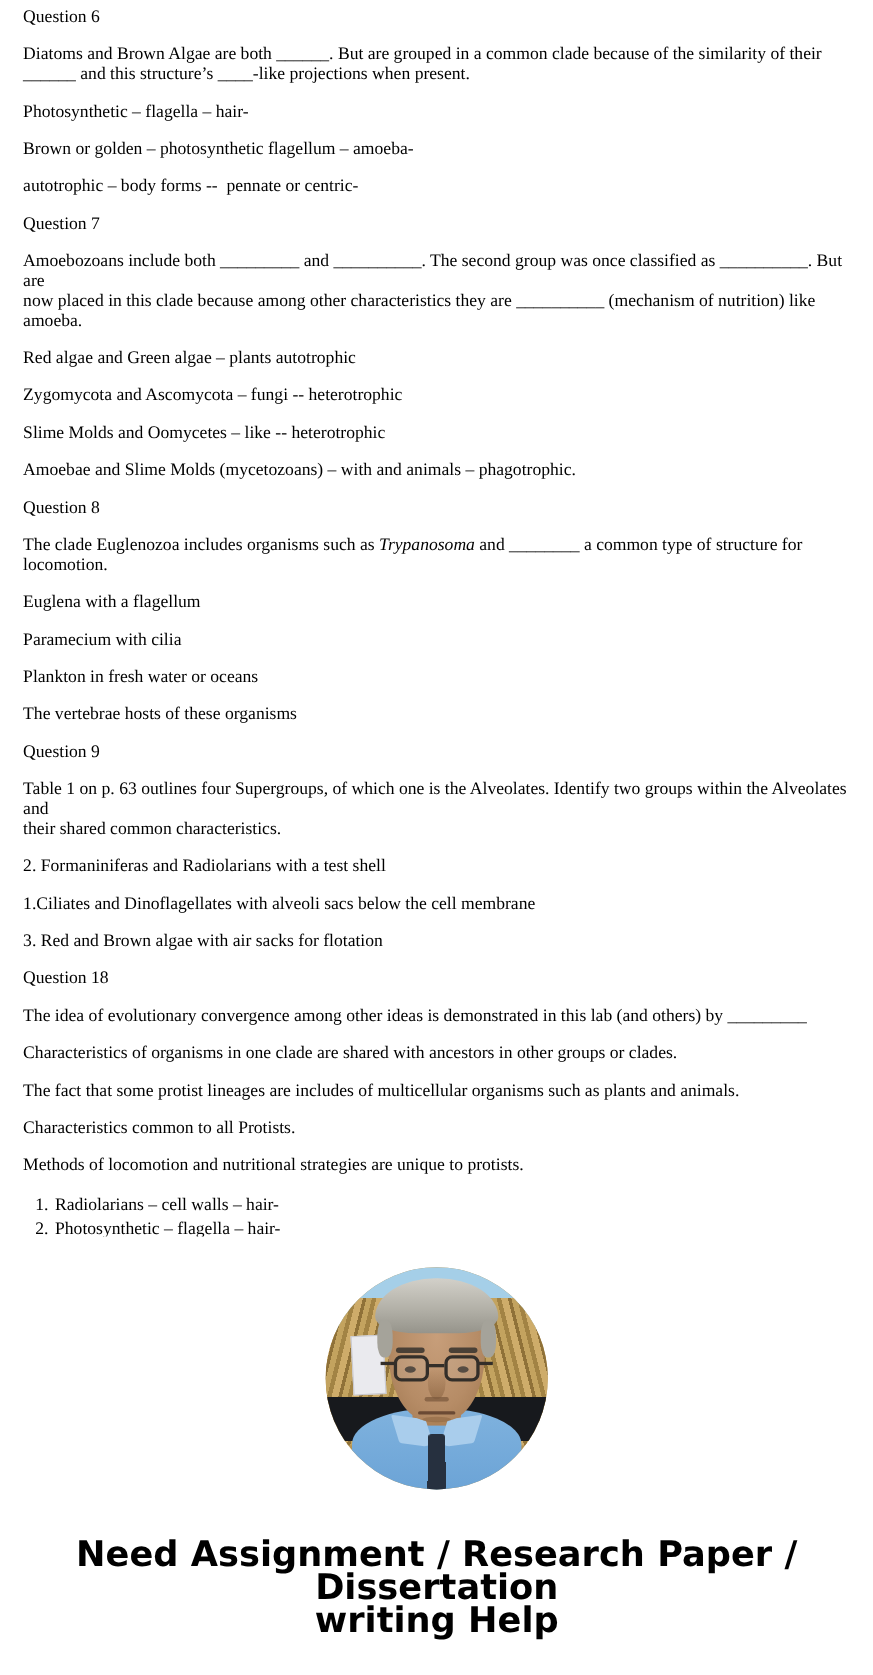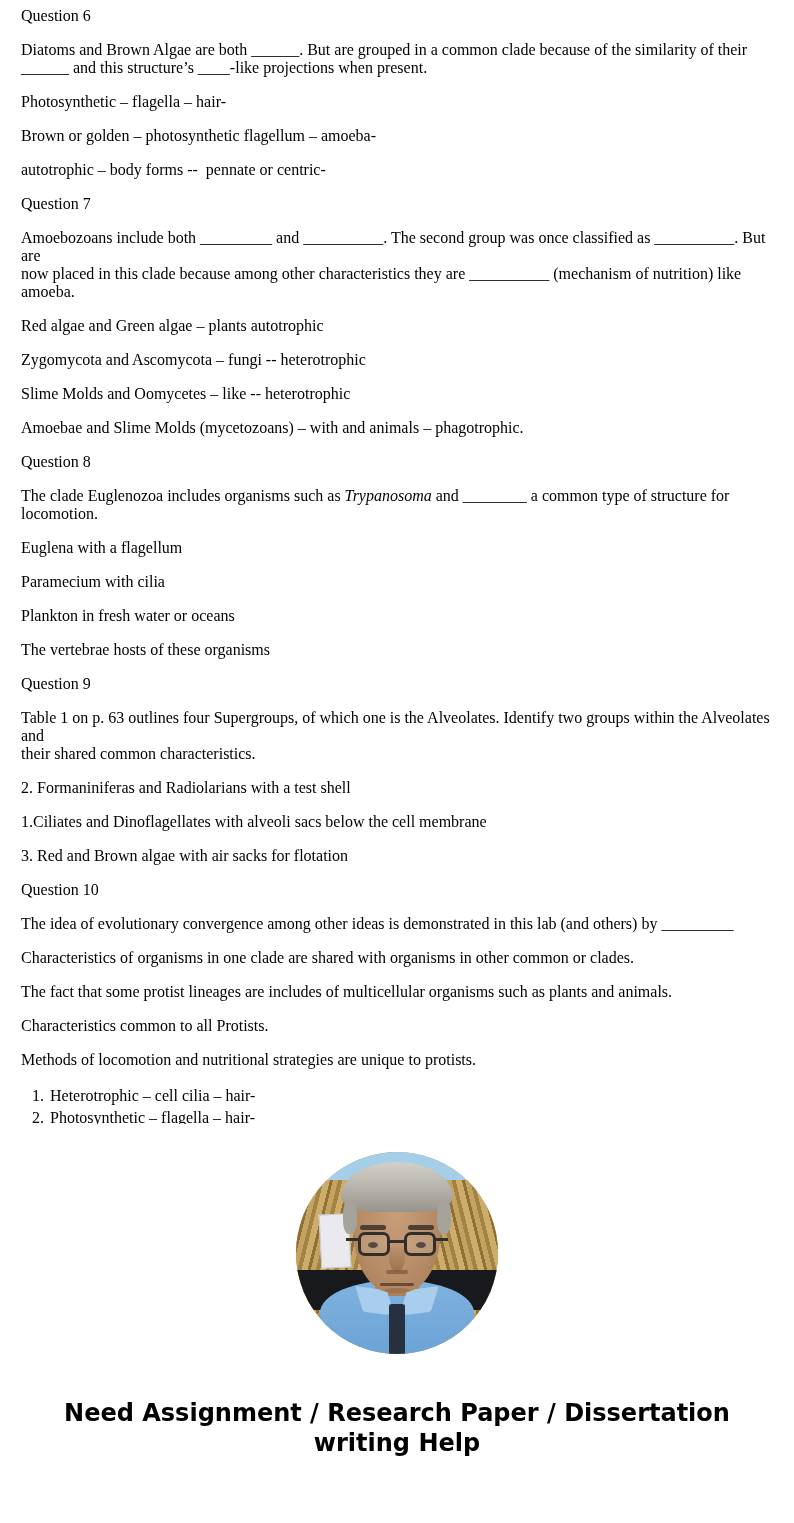--- a/index.html
+++ b/index.html
@@ -115,21 +115,21 @@
   .av-nostrils { left: 90px; top: 118px; width: 22px; height: 4px; background: #7c5a3e; border-radius: 2px; opacity: 0.75; }
   .av-mouth { left: 84px; top: 131px; width: 34px; height: 3px; background: #6b4a34; border-radius: 2px; }
   .av-chin-shadow { left: 88px; top: 136px; width: 26px; height: 5px; background: rgba(120,82,50,0.35); border-radius: 50%; }
 
   
   .promo {
     margin-top: 44px;
     text-align: center;
     font-family: "DejaVu Sans", sans-serif;
     font-weight: bold;
-    font-size: 24px;
+    font-size: 32px;
     line-height: 30px;
     color: #000000;
   }
 </style>
 </head>
 <body>
 
 <div class="content">
 
   <section>
@@ -164,30 +164,30 @@
   <section>
     <p>Question 9</p>
     <p>Table 1 on p. 63 outlines four Supergroups, of which one is the Alveolates. Identify two groups within the Alveolates and
 their shared common characteristics.</p>
     <p>2. Formaniniferas and Radiolarians with a test shell</p>
     <p>1.Ciliates and Dinoflagellates with alveoli sacs below the cell membrane</p>
     <p>3. Red and Brown algae with air sacks for flotation</p>
   </section>
 
   <section>
-    <p>Question 10</p>
+    <p>Question 18</p>
     <p>The idea of evolutionary convergence among other ideas is demonstrated in this lab (and others) by _________</p>
-    <p>Characteristics of organisms in one clade are shared with organisms in other common or clades.</p>
+    <p>Characteristics of organisms in one clade are shared with ancestors in other groups or clades.</p>
     <p>The fact that some protist lineages are includes of multicellular organisms such as plants and animals.</p>
     <p>Characteristics common to all Protists.</p>
     <p>Methods of locomotion and nutritional strategies are unique to protists.</p>
   </section>
 
   <ol class="answers">
-    <li>Heterotrophic – cell cilia – hair-</li>
+    <li>Radiolarians – cell walls – hair-</li>
     <li>Photosynthetic – flagella – hair-</li>
 
   </ol>
 
 </div>
 
 <div class="avatar-wrap">
   <div class="av-sky"></div>
   <div class="av-curtain-l"></div>
   <div class="av-curtain-r"></div>

